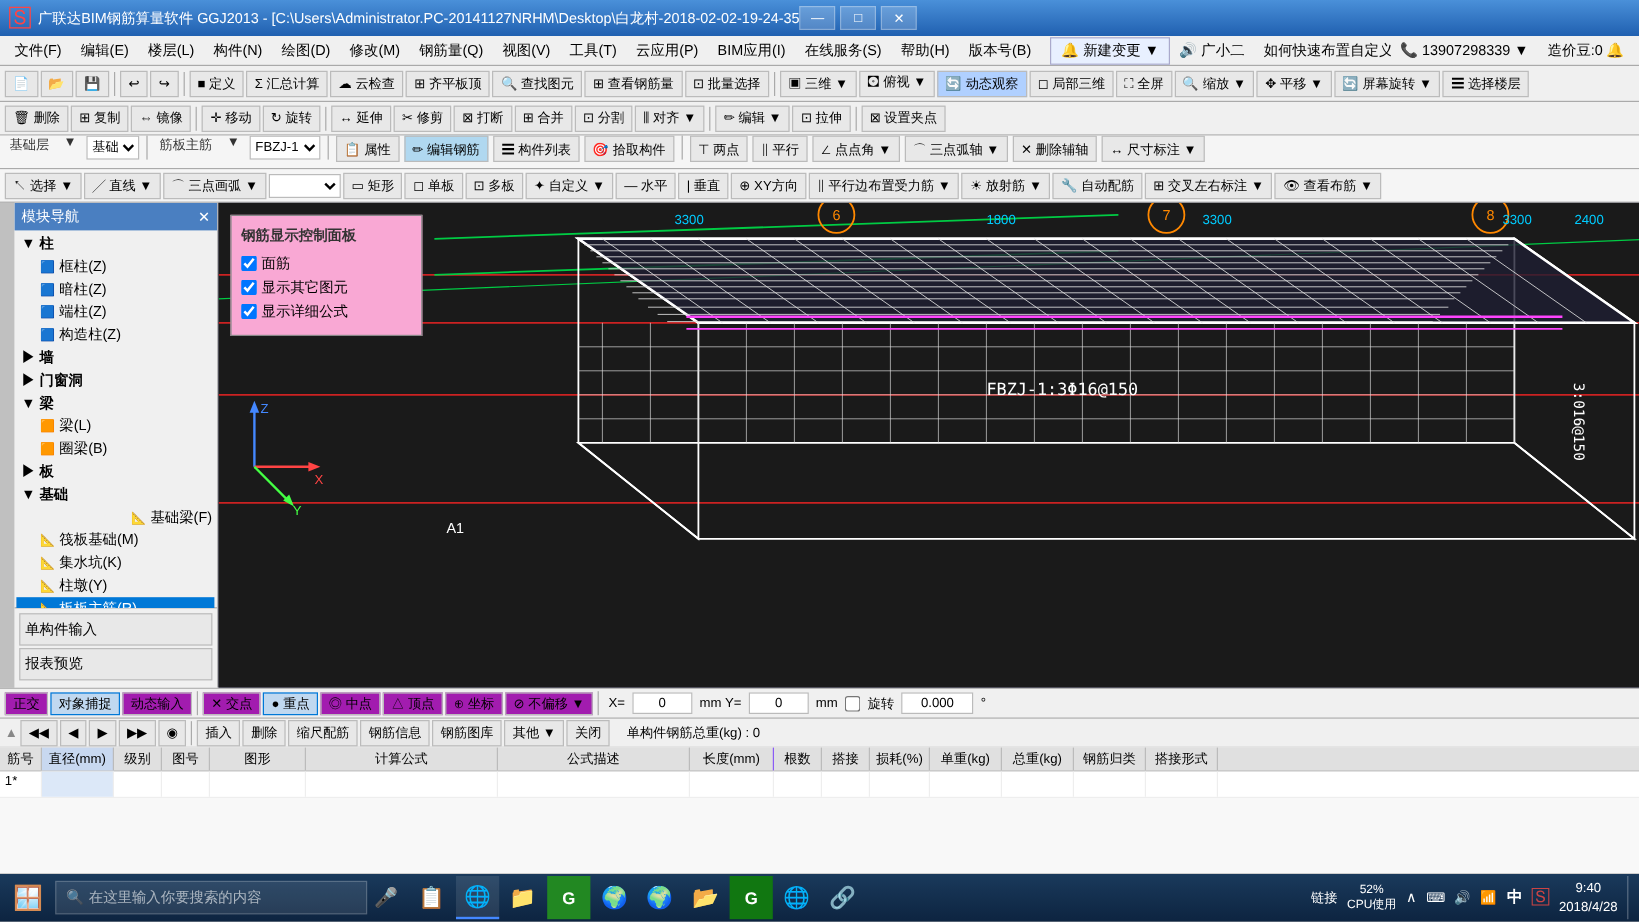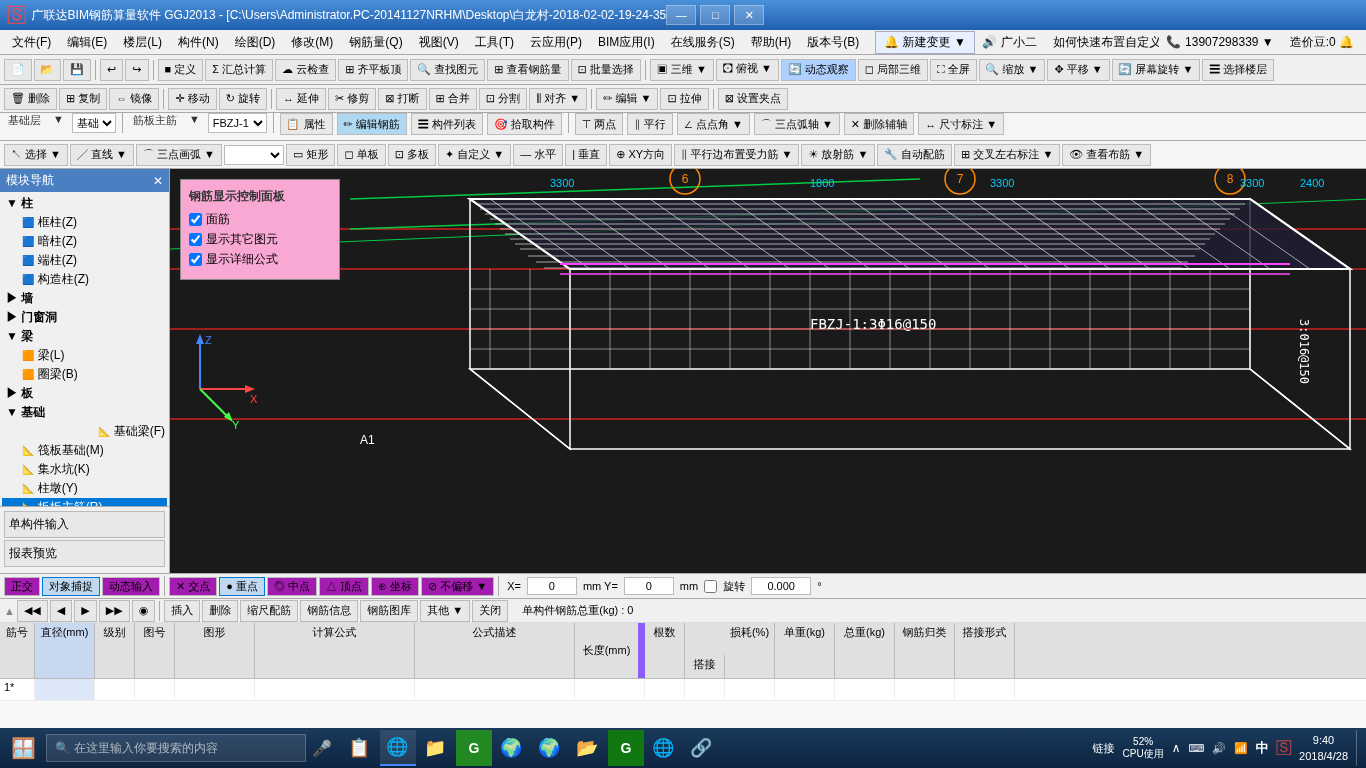--- a/index.html
+++ b/index.html
@@ -386,21 +386,21 @@
   <div class="tb-btn">— 水平</div>
   <div class="tb-btn">| 垂直</div>
   <div class="tb-btn">⊕ XY方向</div>
   <div class="tb-btn">∥ 平行边布置受力筋 ▼</div>
   <div class="tb-btn">☀ 放射筋 ▼</div>
   <div class="tb-btn">🔧 自动配筋</div>
   <div class="tb-btn">⊞ 交叉左右标注 ▼</div>
   <div class="tb-btn">👁 查看布筋 ▼</div>
 </div>
 
-<div id="main" style="display:flex; height: calc(768px - 30px - 25px - 30px - 28px - 28px - 28px - 25px - 130px - 40px);">
+<div id="main" style="display:flex; height: calc(768px - 30px - 25px - 30px - 28px - 28px - 28px - 25px - 130px - 40px); padding-left: 12px;">
 
   <div id="sidebar" style="width:170px; background:#f0f0f0; border-right:1px solid #aaa; display:flex; flex-direction:column; overflow:hidden;">
     <div id="sidebar-header" style="background:#4a7fc1; color:white; padding:3px 6px; display:flex; align-items:center; justify-content:space-between;">
       <span>模块导航</span>
       <span style="cursor:pointer;">✕</span>
     </div>
     <div id="sidebar-tree" style="flex:1; overflow-y:auto; font-size:12px;">
       <div class="tree-group">▼ 柱</div>
       <div class="tree-item" style="padding-left:20px;">
         <span style="font-size:10px;">🟦</span> 框柱(Z)
@@ -642,23 +642,23 @@
   </div>
 
   <div style="display:flex; background:#e0e0e0; border-bottom:1px solid #bbb; font-size:11px;">
     <div class="rebar-col" style="width:35px; border-right:1px solid #bbb; padding:2px 4px;">筋号</div>
     <div class="rebar-col" style="width:60px; border-right:1px solid #bbb; padding:2px 4px; background:#c8d8f0;">直径(mm)</div>
     <div class="rebar-col" style="width:40px; border-right:1px solid #bbb; padding:2px 4px;">级别</div>
     <div class="rebar-col" style="width:40px; border-right:1px solid #bbb; padding:2px 4px;">图号</div>
     <div class="rebar-col" style="width:80px; border-right:1px solid #bbb; padding:2px 4px;">图形</div>
     <div class="rebar-col" style="width:160px; border-right:1px solid #bbb; padding:2px 4px;">计算公式</div>
     <div class="rebar-col" style="width:160px; border-right:1px solid #bbb; padding:2px 4px;">公式描述</div>
-    <div class="rebar-col" style="width:70px; border-right:7px solid #8b5cf6; padding:20px 4px;">长度(mm)</div>
+    <div class="rebar-col" style="width:70px; border-right:1px solid #8b5cf6; padding:2px 4px;">长度(mm)</div>
     <div class="rebar-col" style="width:40px; border-right:1px solid #bbb; padding:2px 4px;">根数</div>
-    <div class="rebar-col" style="width:40px; border-right:1px solid #bbb; padding:2px 4px;margin-top:32px;">搭接</div>
+    <div class="rebar-col" style="width:40px; border-right:1px solid #bbb; padding:2px 4px;">搭接</div>
     <div class="rebar-col" style="width:50px; border-right:1px solid #bbb; padding:2px 4px;">损耗(%)</div>
     <div class="rebar-col" style="width:60px; border-right:1px solid #bbb; padding:2px 4px;">单重(kg)</div>
     <div class="rebar-col" style="width:60px; border-right:1px solid #bbb; padding:2px 4px;">总重(kg)</div>
     <div class="rebar-col" style="width:60px; border-right:1px solid #bbb; padding:2px 4px;">钢筋归类</div>
     <div class="rebar-col" style="width:60px; border-right:1px solid #bbb; padding:2px 4px;">搭接形式</div>
   </div>
 
   <div style="background:white; font-size:11px;">
     <div style="display:flex; border-bottom:1px solid #eee; min-height:22px;">
       <div style="width:35px; border-right:1px solid #eee; padding:2px 4px;">1*</div>

